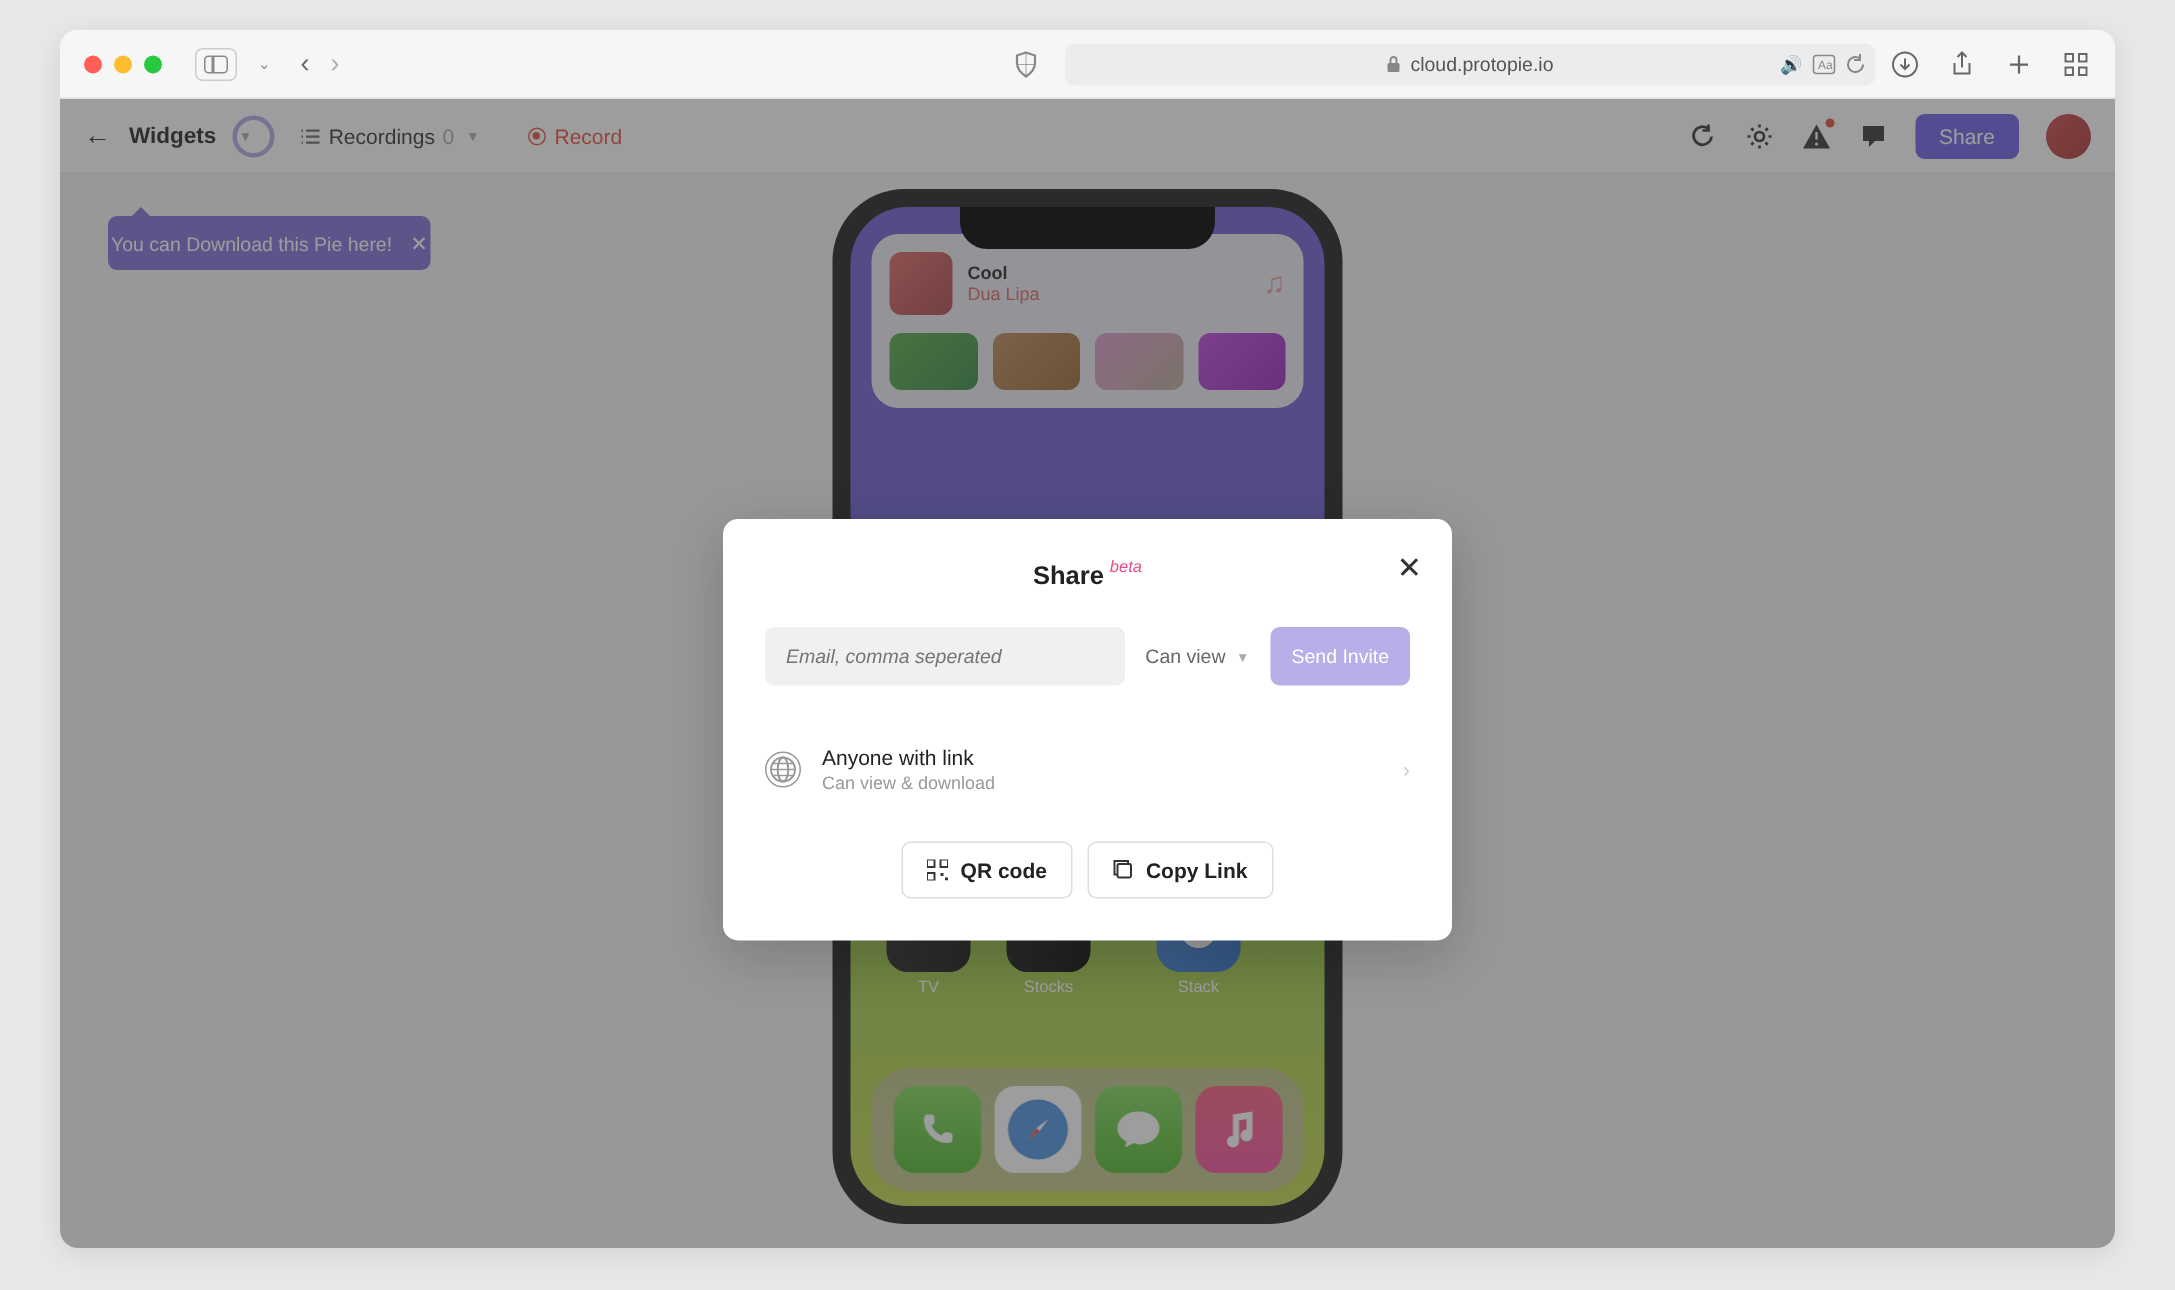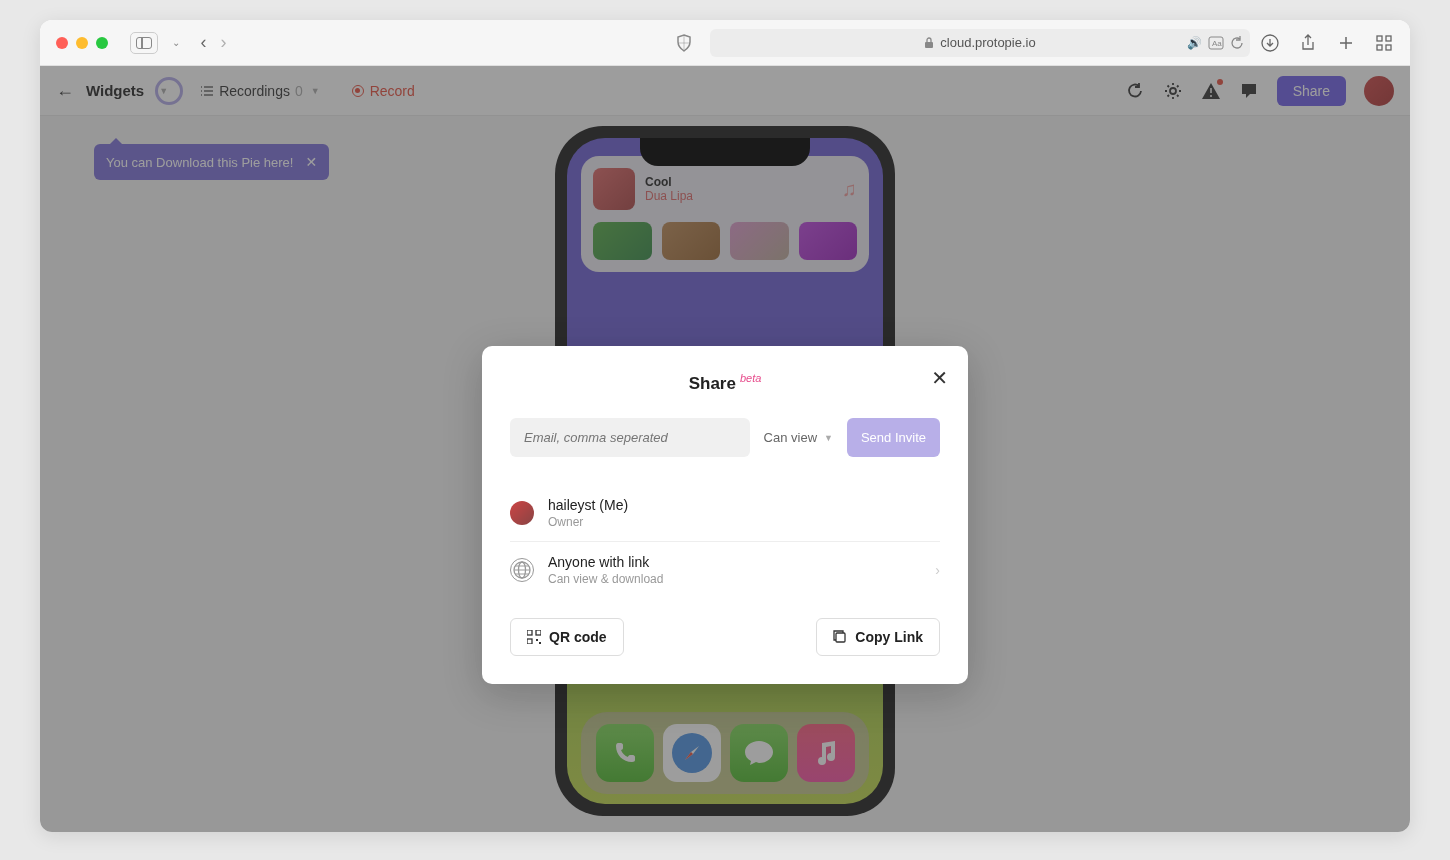--- a/index.html
+++ b/index.html
@@ -38,21 +38,21 @@
   .rec-dot { width: 12px; height: 12px; border: 1.5px solid #e74c3c; border-radius: 50%; display: flex; align-items: center; justify-content: center; }
   .rec-dot::after { content:""; width:5px; height:5px; background:#e74c3c; border-radius:50%; }
   .app-right { margin-left: auto; display: flex; align-items: center; gap: 18px; }
   .app-ic { width: 20px; height: 20px; color: #333; display:flex; align-items:center; justify-content:center; }
   .warn { position: relative; }
   .warn::after { content:""; position:absolute; top:-2px; right:-2px; width:6px; height:6px; background:#e74c3c; border-radius:50%; }
   .share-btn { background: #6c5ce7; color: #fff; font-size: 14px; padding: 7px 16px; border-radius: 6px; font-weight: 500; }
   .avatar { width: 30px; height: 30px; border-radius: 50%; background: linear-gradient(135deg,#c44,#a33); }
 
   .canvas { position: absolute; top: 50px; left: 0; right: 0; bottom: 0; display: flex; justify-content: center; }
-  .tooltip { position: absolute; top: 28px; left: 54px; background: #7b6fd8; color: #fff; font-size: 13px; padding: 10px 12px; border-radius: 6px; display: flex; align-items: center; gap: 12px; }
+  .tooltip { position: absolute; top: 28px; left: 32px; background: #7b6fd8; color: #fff; font-size: 13px; padding: 10px 2px; border-radius: 6px; display: flex; align-items: center; gap: 12px; }
   .tooltip::before { content:""; position:absolute; top:-6px; left:16px; width:0; height:0; border-left:6px solid transparent; border-right:6px solid transparent; border-bottom:6px solid #7b6fd8; }
   .tooltip-x { font-size: 14px; cursor: pointer; }
 
   .phone { position: absolute; top: 10px; width: 340px; height: 690px; background: #1a1a1a; border-radius: 48px; padding: 12px; }
   .phone-screen { width: 100%; height: 100%; border-radius: 38px; overflow: hidden; position: relative; background: linear-gradient(180deg,#6b5dd3 0%, #6b5dd3 40%, #8bc34a 55%, #c0d84a 100%); }
   .notch { position: absolute; top: 0; left: 50%; transform: translateX(-50%); width: 170px; height: 28px; background: #1a1a1a; border-radius: 0 0 18px 18px; z-index: 5; }
   .status-bar { padding: 10px 20px 0; display: flex; justify-content: space-between; color: #fff; font-size: 13px; font-weight: 600; }
   .status-right { display: flex; gap: 4px; font-size: 11px; }
 
   .widget-card { margin: 18px 14px 0; background: #eceaf2; border-radius: 18px; padding: 12px; }
@@ -100,21 +100,21 @@
   .send-btn { background: #b8afe8; color: #fff; font-size: 13px; padding: 0 14px; border-radius: 6px; display: flex; align-items: center; }
 
   .member-row { display: flex; align-items: center; gap: 14px; padding: 12px 0; }
   .member-row.bordered { border-bottom: 1px solid #eee; }
   .mem-avatar { width: 24px; height: 24px; border-radius: 50%; background: linear-gradient(135deg,#c44,#844); flex-shrink:0; display:flex; align-items:center; justify-content:center; }
   .mem-globe { width:24px; height:24px; border-radius:50%; border:1.5px solid #999; flex-shrink:0; display:flex; align-items:center; justify-content:center; color:#999; font-size:14px; }
   .mem-name { font-size: 14px; color: #222; }
   .mem-role { font-size: 12px; color: #999; margin-top: 2px; }
   .row-chev { margin-left: auto; color: #ccc; font-size: 14px; }
 
-  .modal-actions { display: flex; justify-content: space-between; gap: 10px; margin-top: 20px; }
+  .modal-actions { display: flex; justify-content: center; gap: 10px; margin-top: 20px; }
   .action-btn { border: 1px solid #ddd; border-radius: 6px; padding: 10px 16px; font-size: 14px; font-weight: 600; color: #222; display: flex; align-items: center; gap: 8px; background: #fff; cursor: pointer; }
 
   svg { display: block; }
 </style>
 </head>
 <body>
 
 <div class="browser-window">
 
   <div class="browser-toolbar">
@@ -329,27 +329,20 @@
         <input class="email-input" placeholder="Email, comma seperated" style="">
         <div class="perm-sel">
           <span>Can view</span>
           <span class="tri-down">▼</span>
         </div>
         <div class="send-btn">
           <span>Send Invite</span>
         </div>
       </div>
 
-      <div class="member-row bordered">
-        <div class="mem-avatar"></div>
-        <div>
-          <div class="mem-name">haileyst (Me)</div>
-          <div class="mem-role">Owner</div>
-        </div>
-      </div>
 
       <div class="member-row">
         <div class="mem-globe">
           <svg width="20" height="20" viewBox="0 0 20 20">
               <circle cx="10" cy="10" r="8" fill="none" stroke="#999" stroke-width="1.3"></circle>
               <ellipse cx="10" cy="10" rx="3.5" ry="8" fill="none" stroke="#999" stroke-width="1.3"></ellipse>
               <path d="M2 10 H18 M3 6 H17 M3 14 H17" stroke="#999" stroke-width="1"></path>
             </svg>
         </div>
         <div>

